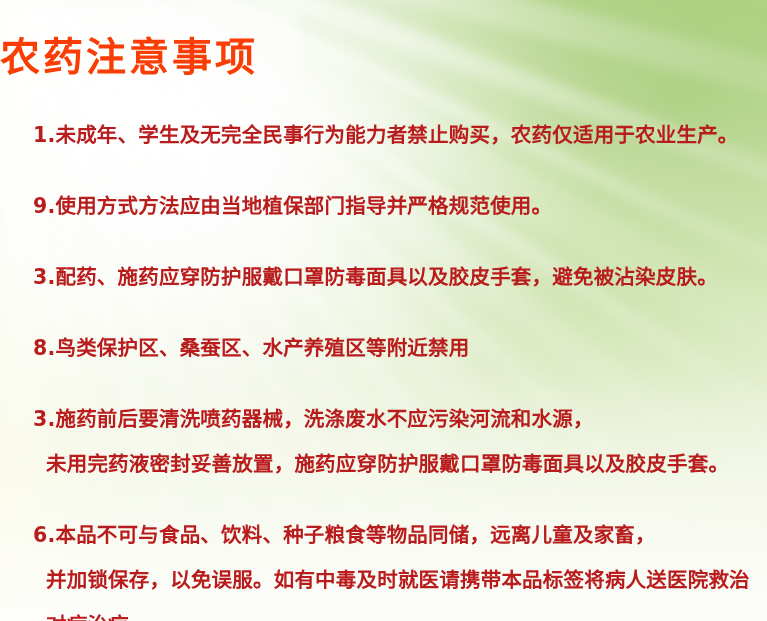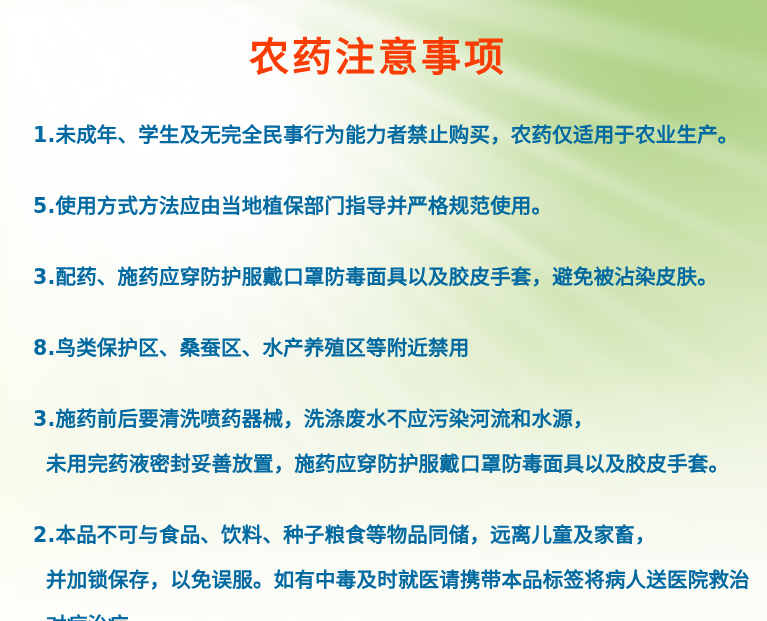--- a/index.html
+++ b/index.html
@@ -179,21 +179,21 @@
     position: absolute;
     inset: 0;
     z-index: 5;
   }
 
   .poster-title {
     position: absolute;
     top: 34px;
     left: 0;
     width: 756px;
-    text-align: center;
+    text-align: left;
     font-size: 40px;
     font-weight: 700;
     letter-spacing: 3px;
     color: #f93d04;
     line-height: 1.15;
     white-space: nowrap;
   }
 
   .notice-list {
     position: absolute;
@@ -203,21 +203,21 @@
   }
 
   .notice-item {
     margin: 0 0 26px 0;
   }
   .notice-item:last-child {
     margin-bottom: 0;
   }
 
   .notice-line {
-    color: #0369a1;
+    color: #b91c1c;
     font-size: 20.5px;
     font-weight: 700;
     line-height: 45px;
     letter-spacing: 0.2px;
     white-space: nowrap;
   }
   .notice-line.indent {
     padding-left: 13px;
   }
 </style>
@@ -267,33 +267,33 @@
 
   <div class="content">
 
     <div class="poster-title">农药注意事项</div>
 
     <div class="notice-list" id="notice-list">
         <div class="notice-item">
           <div class="notice-line">1.未成年、学生及无完全民事行为能力者禁止购买，农药仅适用于农业生产。</div>
         </div>
         <div class="notice-item">
-          <div class="notice-line">5.使用方式方法应由当地植保部门指导并严格规范使用。</div>
+          <div class="notice-line">9.使用方式方法应由当地植保部门指导并严格规范使用。</div>
         </div>
         <div class="notice-item">
           <div class="notice-line">3.配药、施药应穿防护服戴口罩防毒面具以及胶皮手套，避免被沾染皮肤。</div>
         </div>
         <div class="notice-item">
           <div class="notice-line">8.鸟类保护区、桑蚕区、水产养殖区等附近禁用</div>
         </div>
         <div class="notice-item">
           <div class="notice-line">3.施药前后要清洗喷药器械，洗涤废水不应污染河流和水源，</div>
           <div class="notice-line indent">未用完药液密封妥善放置，施药应穿防护服戴口罩防毒面具以及胶皮手套。</div>
         </div>
         <div class="notice-item">
-          <div class="notice-line">2.本品不可与食品、饮料、种子粮食等物品同储，远离儿童及家畜，</div>
+          <div class="notice-line">6.本品不可与食品、饮料、种子粮食等物品同储，远离儿童及家畜，</div>
           <div class="notice-line indent">并加锁保存，以免误服。如有中毒及时就医请携带本品标签将病人送医院救治</div>
           <div class="notice-line indent">对症治疗</div>
         </div>
       </div>
 
   </div>
 </div>
 
 </body></html>

